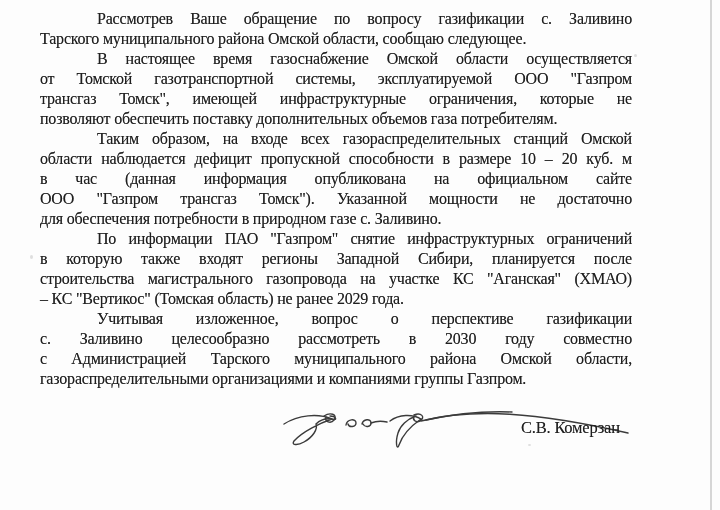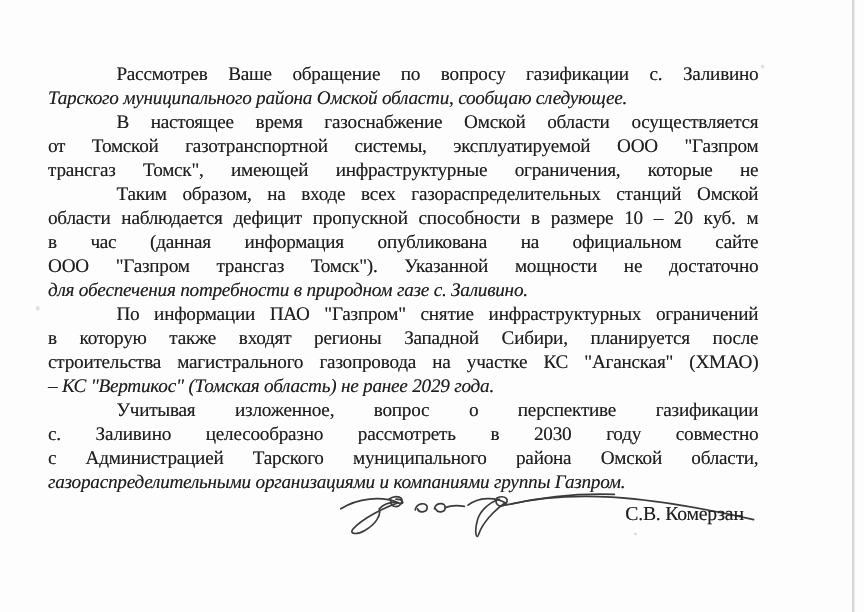--- a/index.html
+++ b/index.html
@@ -18,26 +18,25 @@
   
   .text-block {
     position: absolute;
     left: 40px; top: 9px;
     width: 592px;
     font-size: 16px;
     line-height: 20px;
     letter-spacing: -0.2px;
     color: #1f1f1f;
     text-shadow: 0 0 0.5px rgba(25,25,25,0.55);
-    margin-top: 44px;
   }
   .ln { height: 20px; white-space: normal; }
   .j { text-align: justify; text-align-last: justify; }
   .i { text-indent: 57px; }
-  .last { text-align: center; text-align-last: left; font-style: italic; }
+  .last { text-align: center; text-align-last: left; }
 
   
   .sig-title {
     position: absolute;
     left: 48px; top: 416px;
     font-size: 16.5px;
     letter-spacing: -0.2px;
     text-shadow: 0 0 0.5px rgba(25,25,25,0.5);
   }
   .sig-name {
@@ -79,20 +78,21 @@
 <div class="page">
 
   <div class="text-block">
 
     <div class="ln j i">Рассмотрев Ваше обращение по вопросу газификации с. Заливино</div>
     <div class="ln last">Тарского муниципального района Омской области, сообщаю следующее.</div>
 
     <div class="ln j i">В настоящее время газоснабжение Омской области осуществляется</div>
     <div class="ln j">от Томской газотранспортной системы, эксплуатируемой ООО "Газпром</div>
     <div class="ln j">трансгаз Томск", имеющей инфраструктурные ограничения, которые не</div>
+    <div class="ln last">позволяют обеспечить поставку дополнительных объемов газа потребителям.</div>
 
     <div class="ln j i">Таким образом, на входе всех газораспределительных станций Омской</div>
     <div class="ln j">области наблюдается дефицит пропускной способности в размере 10 – 20 куб. м</div>
     <div class="ln j">в час (данная информация опубликована на официальном сайте</div>
     <div class="ln j">ООО "Газпром трансгаз Томск"). Указанной мощности не достаточно</div>
     <div class="ln last">для обеспечения потребности в природном газе с. Заливино.</div>
 
     <div class="ln j i">По информации ПАО "Газпром" снятие инфраструктурных ограничений</div>
     <div class="ln j">в которую также входят регионы Западной Сибири, планируется после</div>
     <div class="ln j">строительства магистрального газопровода на участке КС "Аганская" (ХМАО)</div>

